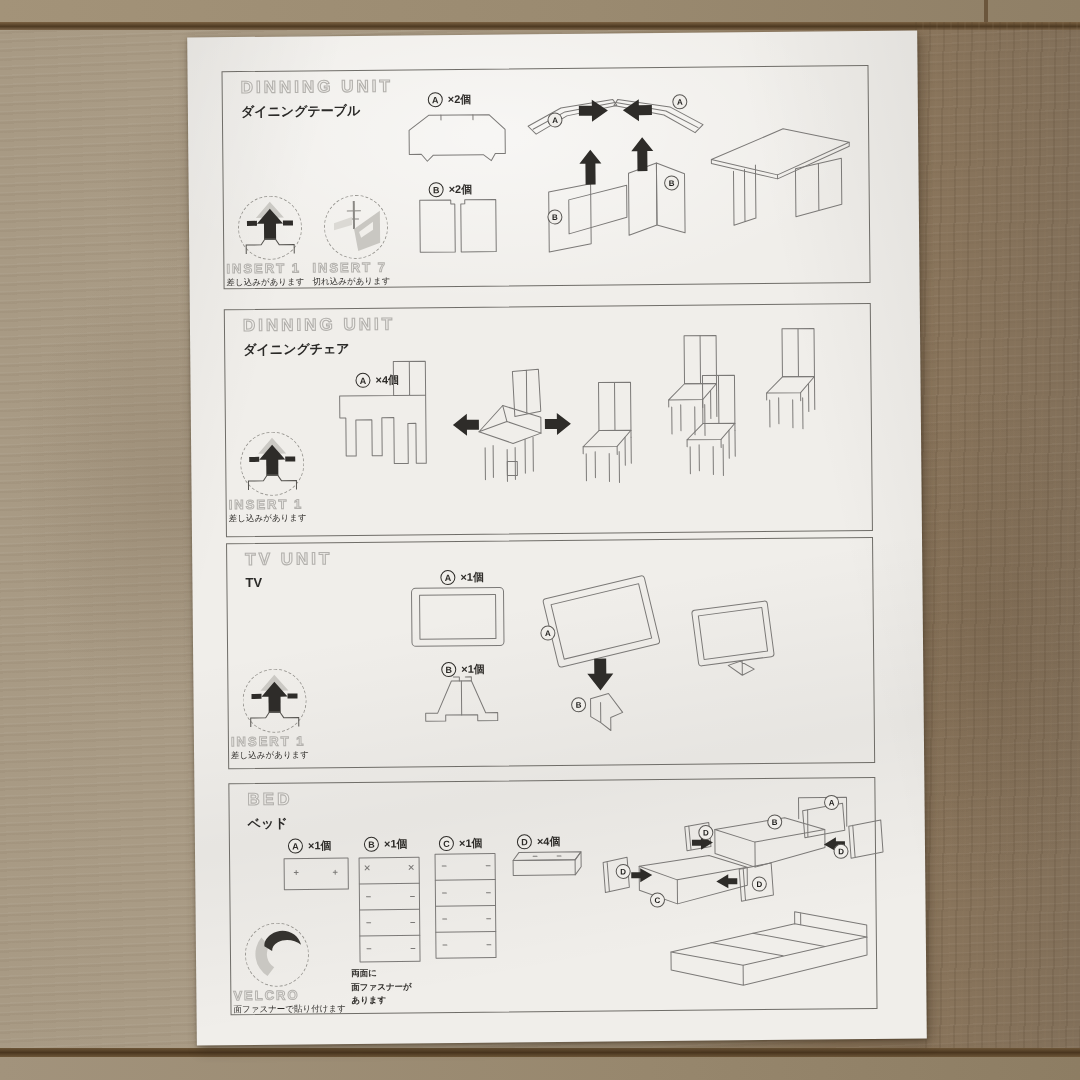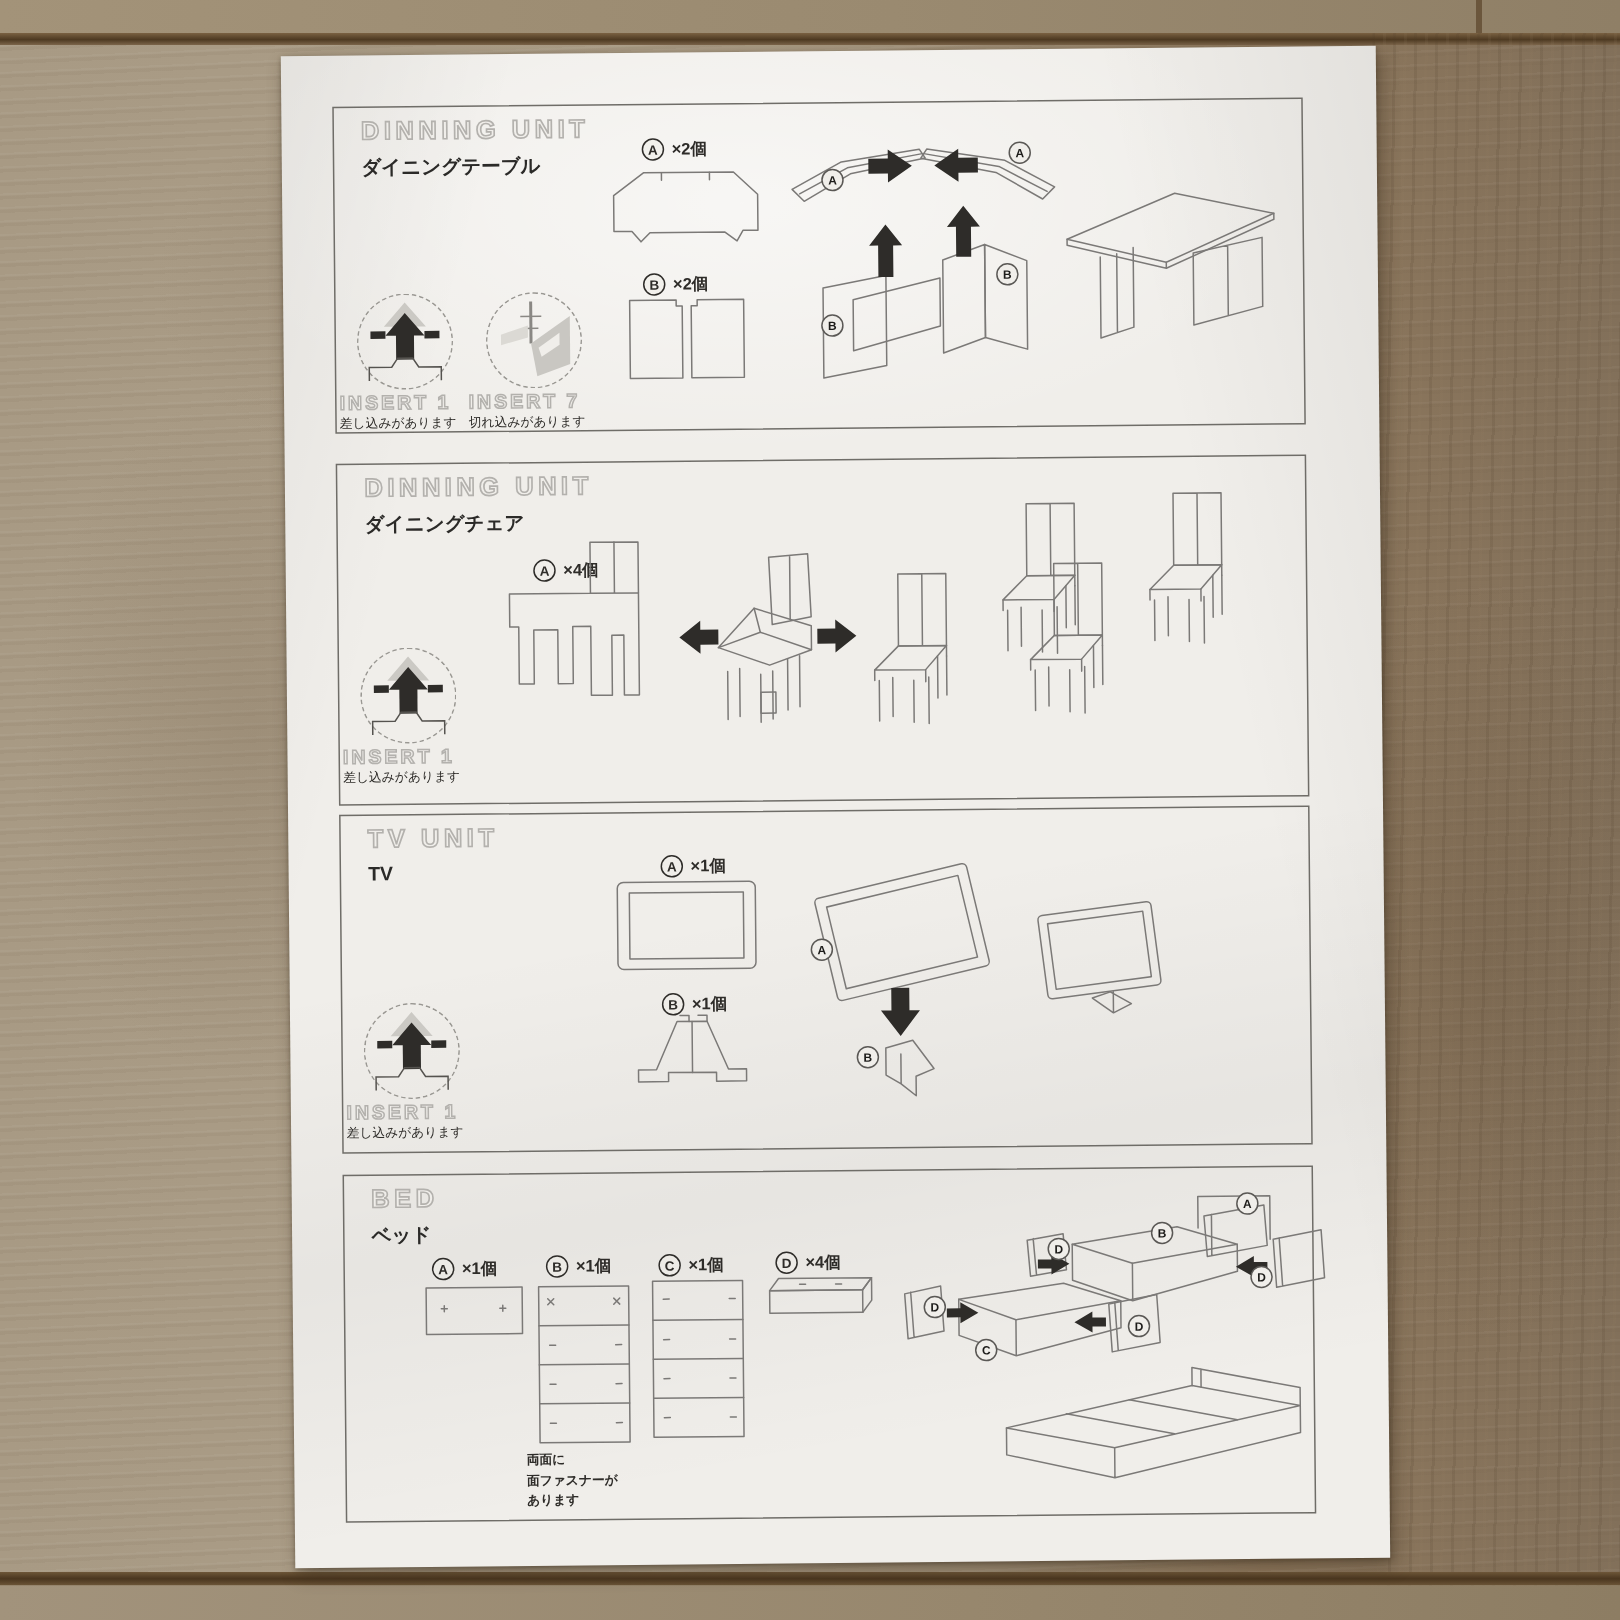--- a/index.html
+++ b/index.html
@@ -447,15 +447,25 @@
         </g>
     </svg>
 
     <svg class="diagram" style="left:430px;top:128px;" width="232" height="84" viewBox="0 0 232 84">
       <path d="M10,44 L134,17 L206,31 L82,58 Z"></path>
       <path d="M50,35 L122,49 M92,26 L164,40"></path>
       <path d="M10,44 V62 L82,78 V58 M206,31 V49 L82,78"></path>
       <path d="M134,17 V5 L206,19 V31 M140,6 V18"></path>
     </svg>
 
+    <div class="badge" style="left:2px;top:139px;">
+      <div class="badge-circ">
+        <svg class="icon" width="58" height="58" viewBox="0 0 60 60">
+          <path fill="#c9c7c2" d="M14,12 A27,27 0 0 0 20,52 L27,43 A16,16 0 0 1 22,21 Z"></path>
+          <path fill="#35332f" d="M24,9 C36,1 52,7 55,20 C49,15 39,13 31,17 C27,19 25,22 25,26 L17,21 C17,15 20,12 24,9 Z"></path>
+        </svg>
+      </div>
+      <div class="badge-label">VELCRO</div>
+      <div class="badge-note">面ファスナーで貼り付けます</div>
+    </div>
   </section>
 
 </div>
 
 </body></html>

